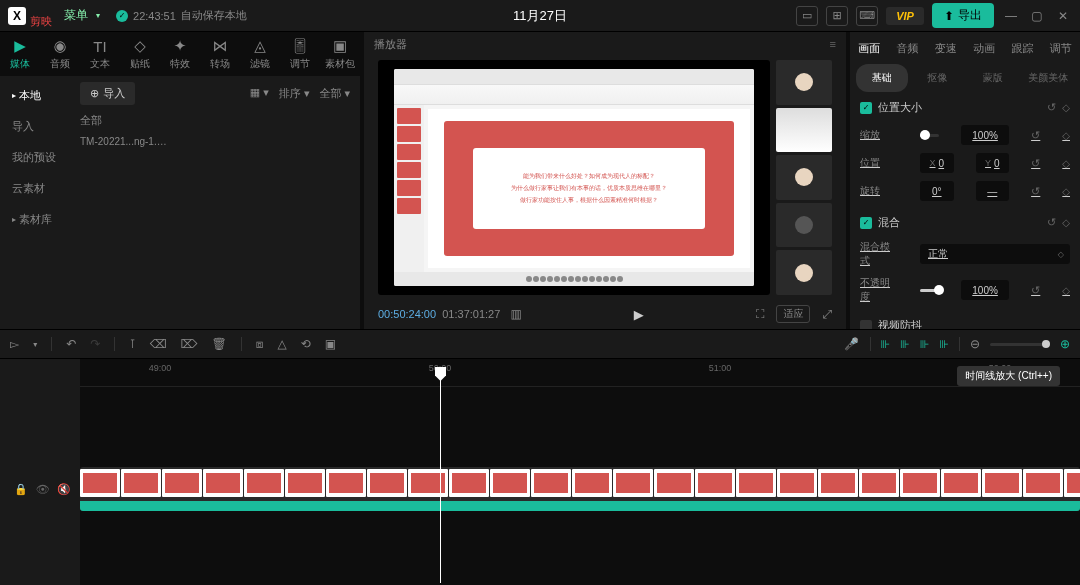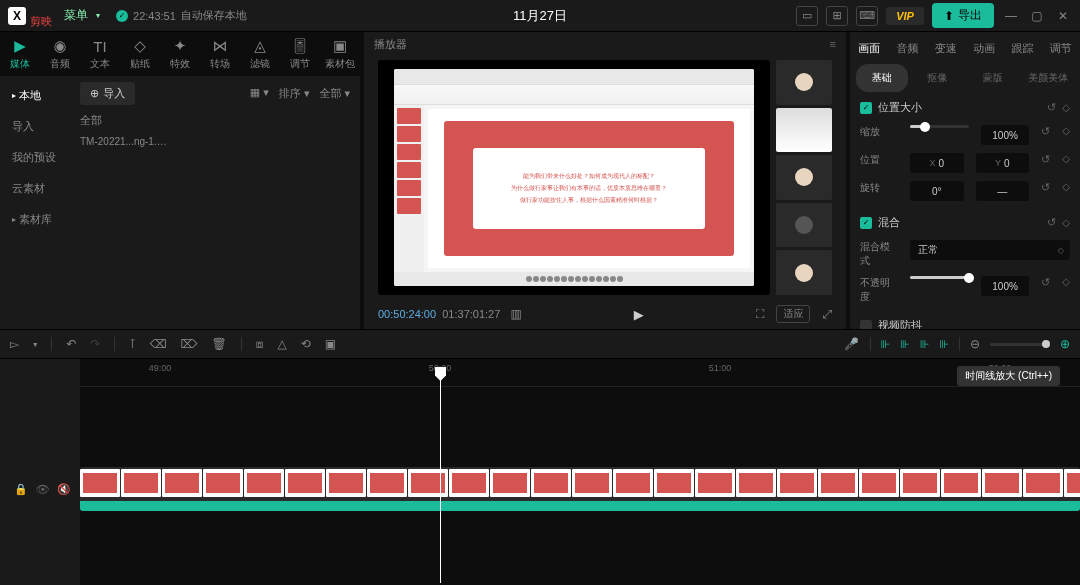--- a/index.html
+++ b/index.html
@@ -84,21 +84,21 @@
 .props-subtabs { display: flex; height: 28px; padding: 0 6px; gap: 4px; }
 .props-subtab { flex: 1; display: flex; align-items: center; justify-content: center; color: #666; font-size: 10px; cursor: pointer; border-radius: 12px; }
 .props-subtab.active { background: #333; color: #fff; }
 .props-body { flex: 1; padding: 8px 10px; overflow: hidden; }
 .props-section { margin-bottom: 14px; }
 .props-section-header { display: flex; align-items: center; gap: 6px; margin-bottom: 10px; }
 .props-section-header .check { width: 12px; height: 12px; background: #1abc9c; border-radius: 2px; display: flex; align-items: center; justify-content: center; color: #000; font-size: 8px; }
 .props-section-header .title { color: #ccc; font-size: 11px; }
 .props-section-header .reset { margin-left: auto; color: #666; cursor: pointer; font-size: 11px; }
 .props-section-header .kf { color: #666; cursor: pointer; font-size: 10px; }
-.props-row { display: flex; gap: 12px; margin-bottom: 8px; }
+.props-row { display: flex; align-items: center; gap: 22px; margin-bottom: 8px; text-decoration: underline; }
 .props-row .label { color: #888; font-size: 10px; width: 38px; flex-shrink: 0; }
 .props-row .slider { flex: 1; height: 3px; background: #333; border-radius: 2px; position: relative; cursor: pointer; }
 .props-row .slider .fill { height: 100%; background: #ccc; border-radius: 2px; }
 .props-row .slider .thumb { width: 10px; height: 10px; background: #fff; border-radius: 50%; position: absolute; top: -3.5px; transform: translateX(-50%); }
 .props-row .val-box { width: 48px; height: 20px; background: #0d0d0d; border-radius: 3px; display: flex; align-items: center; justify-content: center; color: #ccc; font-size: 10px; }
 .props-row .xy-label { color: #666; font-size: 9px; margin-right: 3px; }
 .props-row .kf-btn { color: #666; cursor: pointer; font-size: 10px; }
 .props-row .reset-btn { color: #666; cursor: pointer; font-size: 11px; }
 .props-row .select { flex: 1; height: 20px; background: #0d0d0d; border-radius: 3px; display: flex; align-items: center; padding: 0 8px; color: #ccc; font-size: 10px; position: relative; }
 .props-row .select .arr { position: absolute; right: 6px; color: #666; font-size: 8px; }

